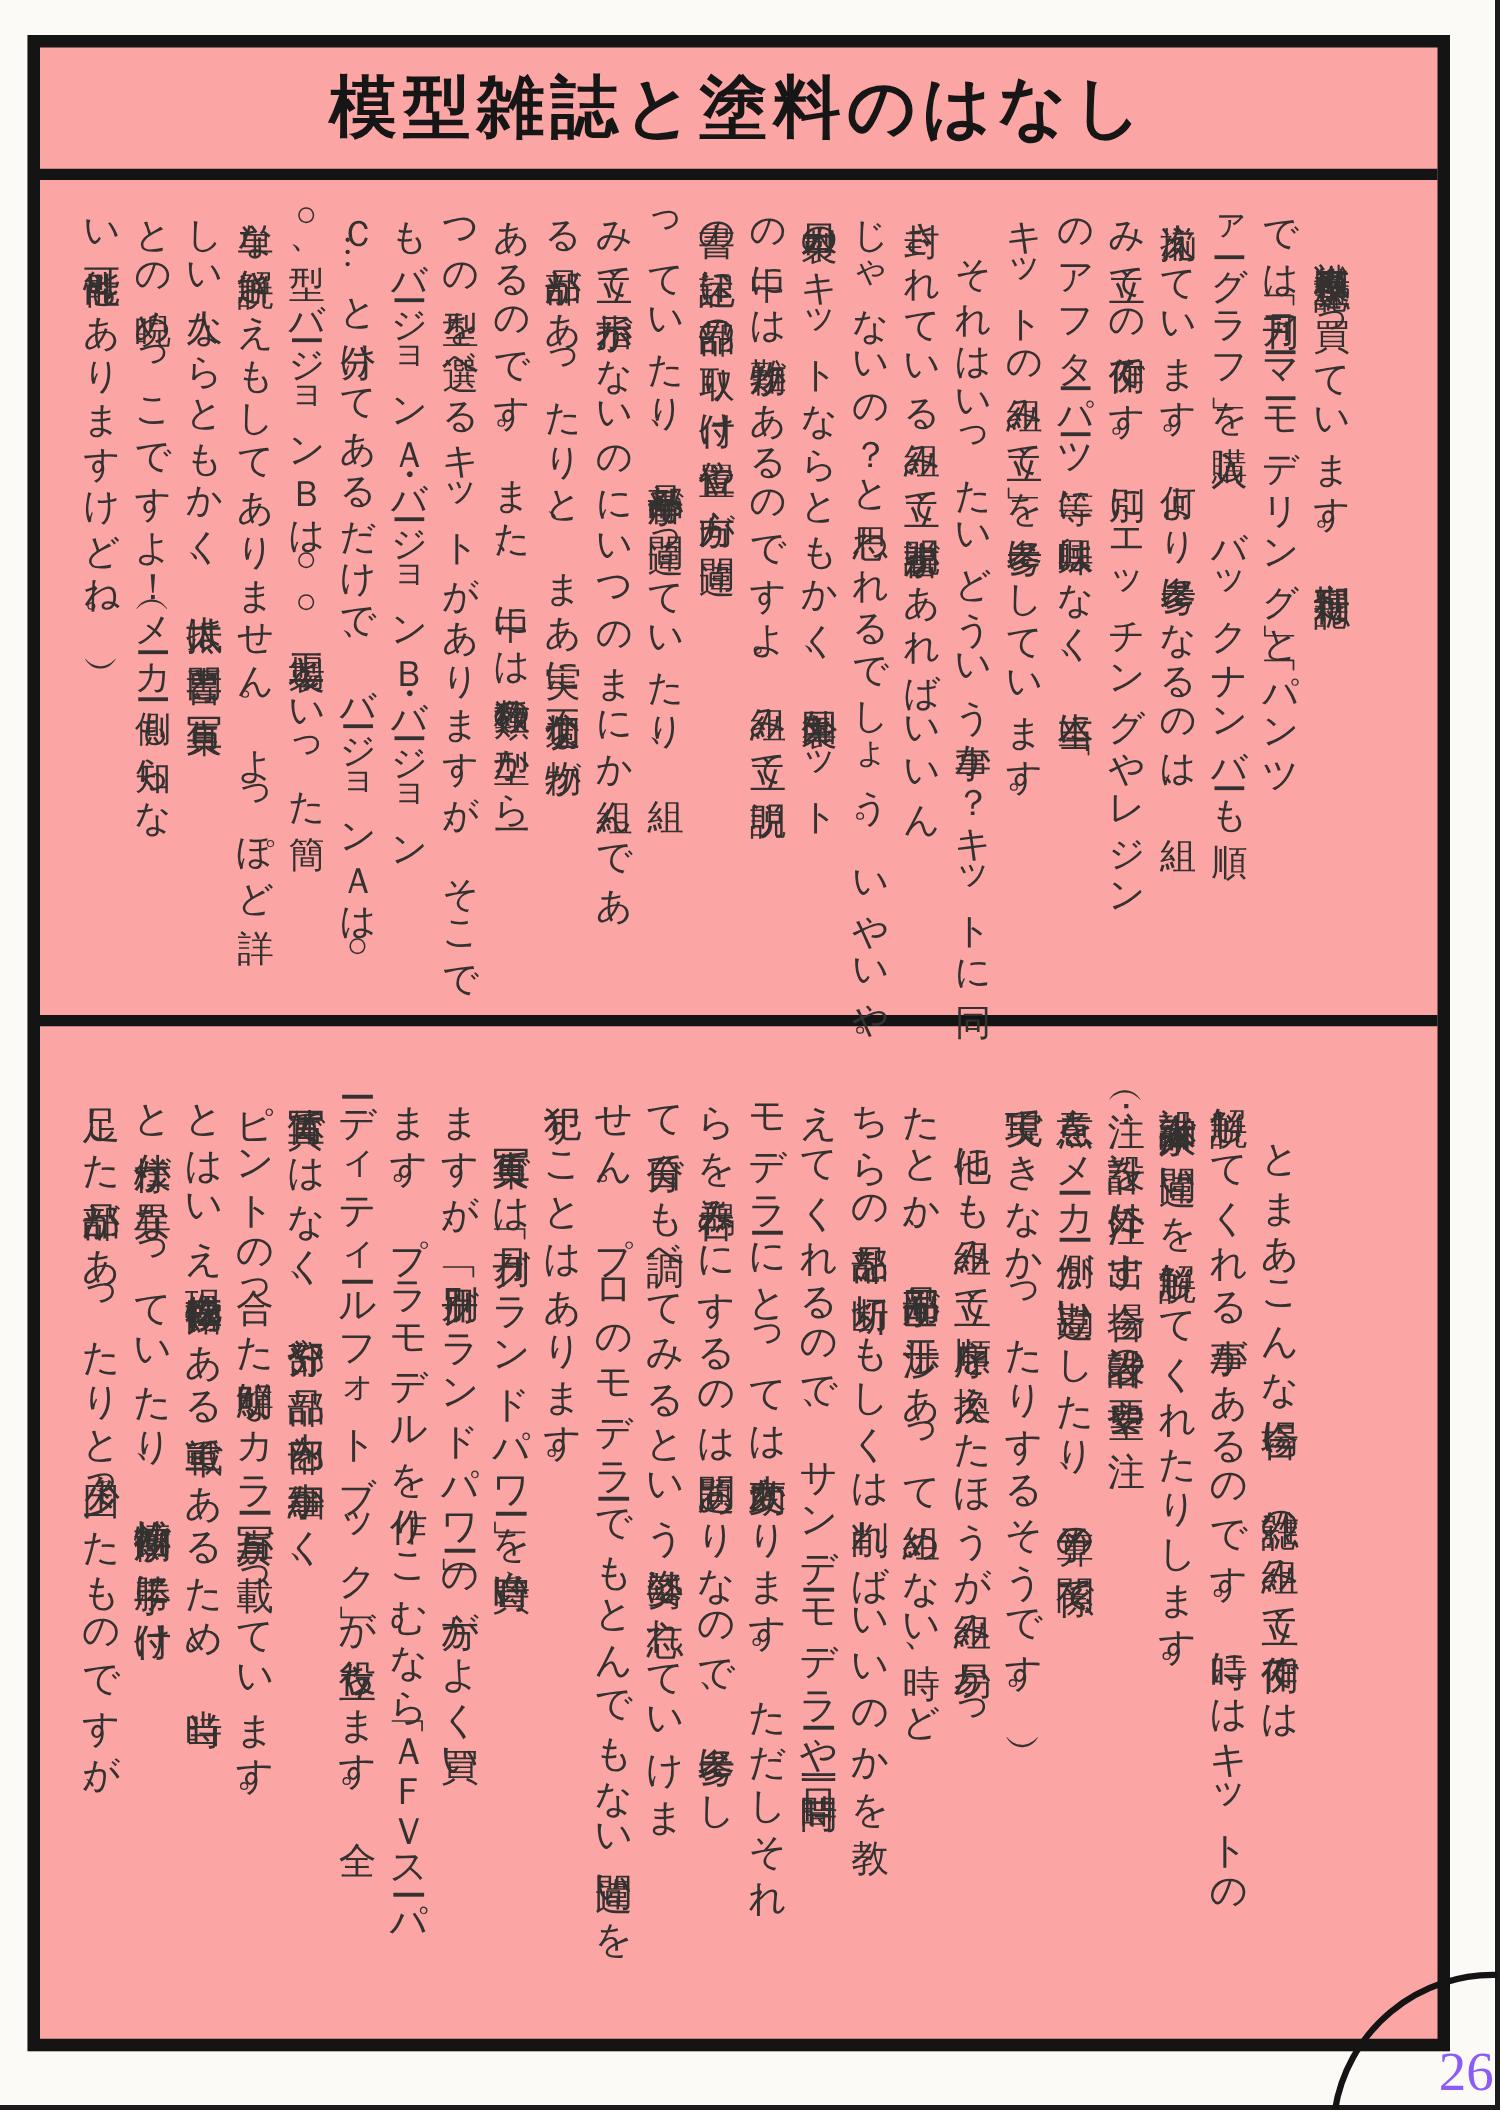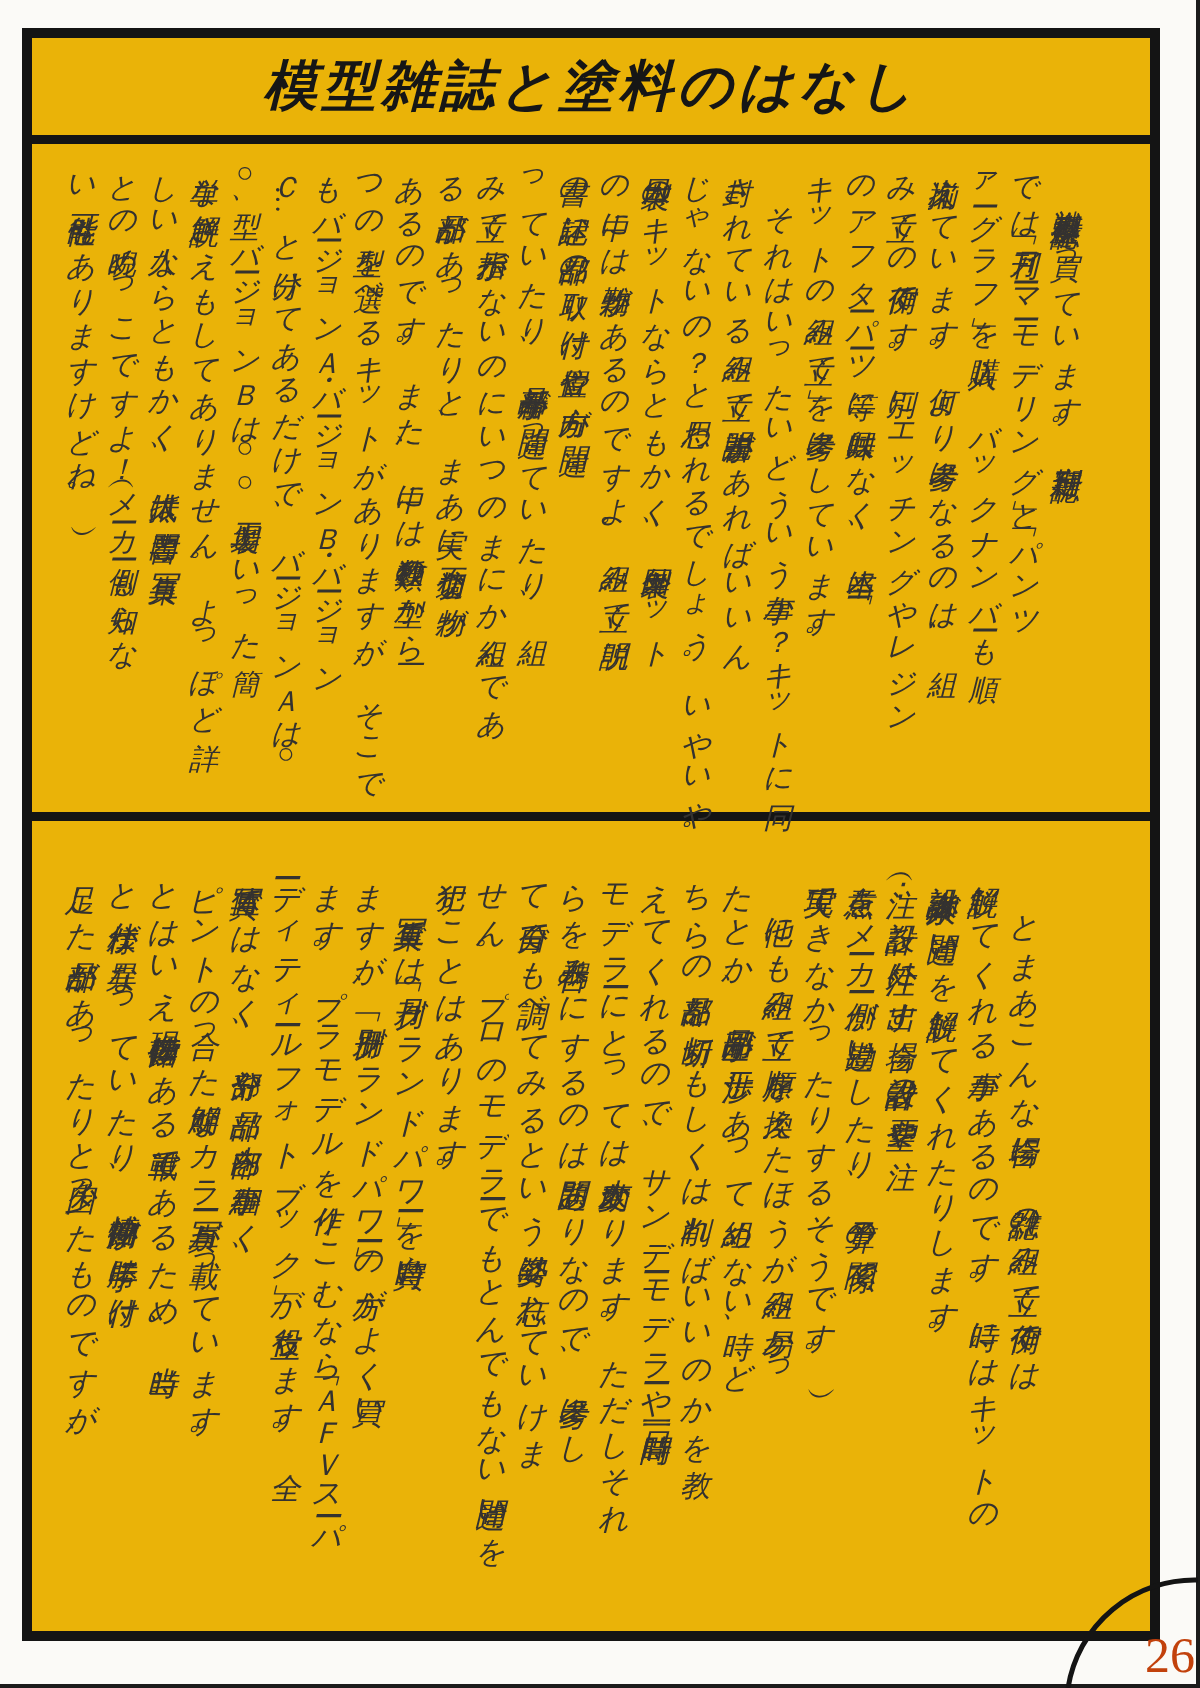--- a/index.html
+++ b/index.html
@@ -8,21 +8,21 @@
     background:#fbfaf7;
     font-family:"Liberation Serif","DejaVu Serif",serif;
   }
   
   .edge-right{position:absolute;top:0;right:0;width:4px;height:100%;background:#1b1b1b;}
   .edge-bottom{position:absolute;left:0;bottom:0;width:100%;height:4px;background:#1b1b1b;}
 
   
   .frame{
     position:absolute;left:22px;top:28px;width:1138px;height:1613px;
-    border:10px solid #141414;box-sizing:border-box;background:#eab308;font-style:italic;
+    border:10px solid #141414;box-sizing:border-box;background:#fca5a5;
   }
   .title-band{
     height:97px;border-bottom:9px solid #141414;
     display:flex;align-items:center;justify-content:center;
   }
   .title-band h1{
     margin:0;font-family:"Liberation Sans","DejaVu Sans",sans-serif;
     font-weight:700;font-size:54px;letter-spacing:5px;color:#161616;
   }
   .text-block{
@@ -41,21 +41,21 @@
     height:810px;padding:42px 60px 0 28px;font-size:30px;
   }
   .text-bottom .tcol{line-height:41px;}
 
   
   .corner{position:absolute;right:0;bottom:0;width:150px;height:112px;z-index:5;}
   .corner svg{position:absolute;left:0;top:0;}
   .corner .num{
     position:absolute;right:5px;bottom:8px;
     font-family:"Liberation Serif","DejaVu Serif",serif;
-    font-size:50px;color:#c2410c;line-height:1;
+    font-size:44px;color:#8b5cf6;line-height:1;
   }
 </style>
 </head>
 <body>
 
 <div class="edge-right"></div>
 <div class="edge-bottom"></div>
 
 <div class="frame">
   <header class="title-band">

